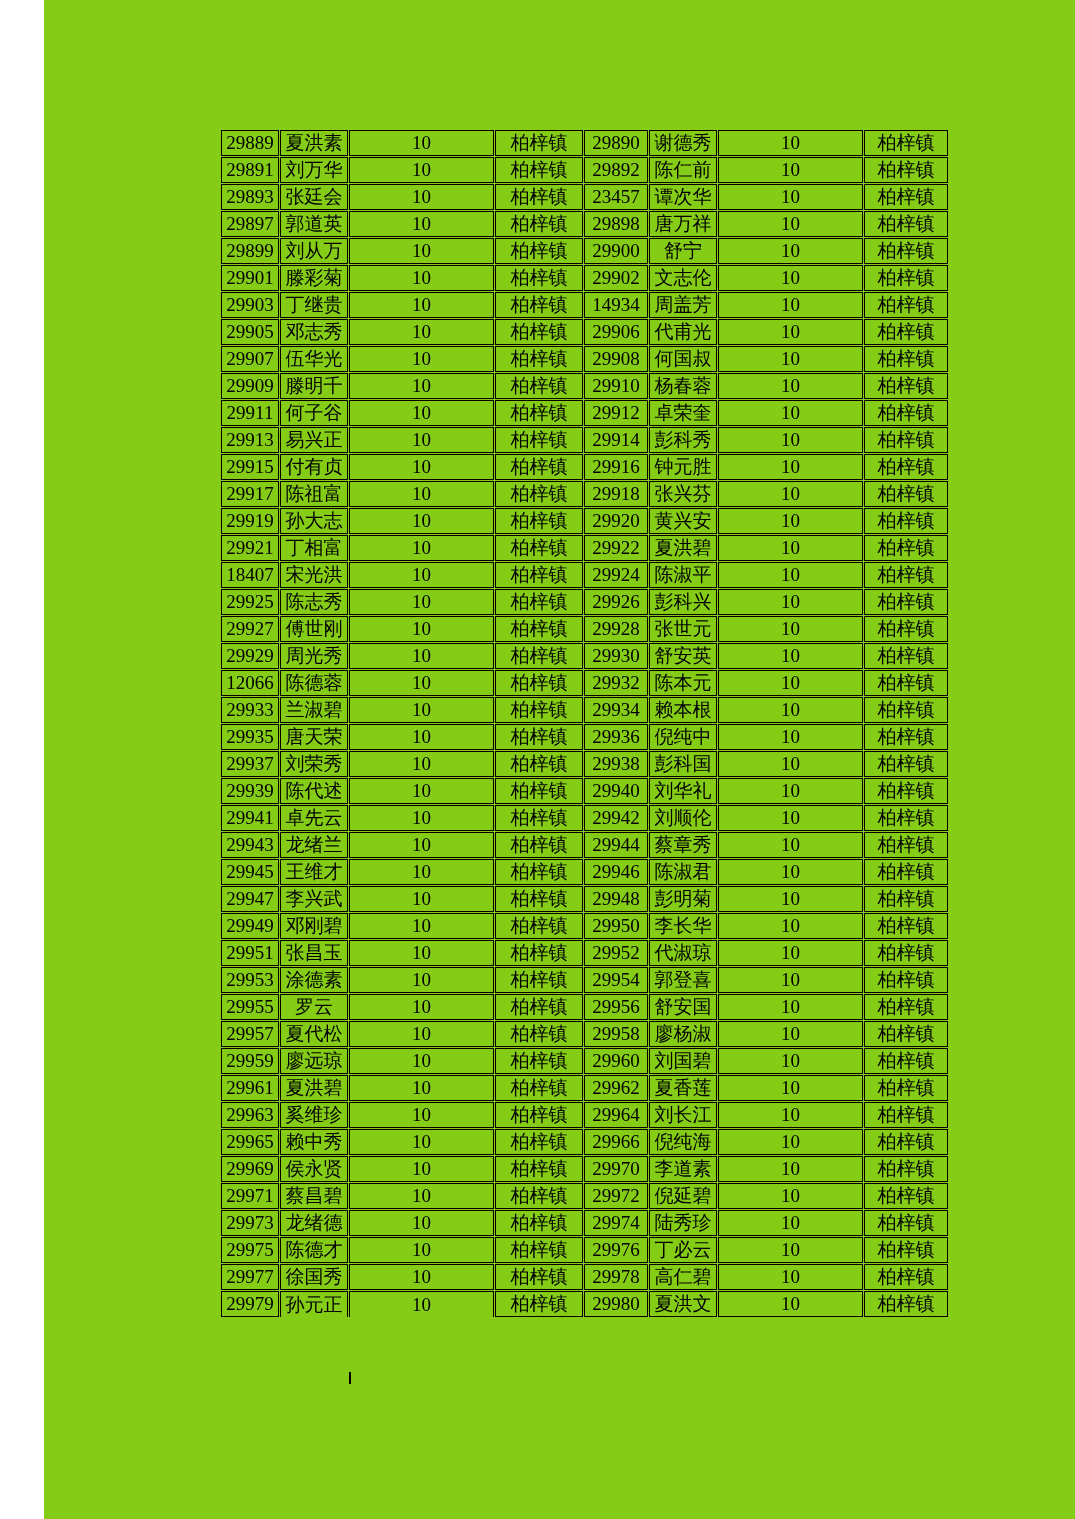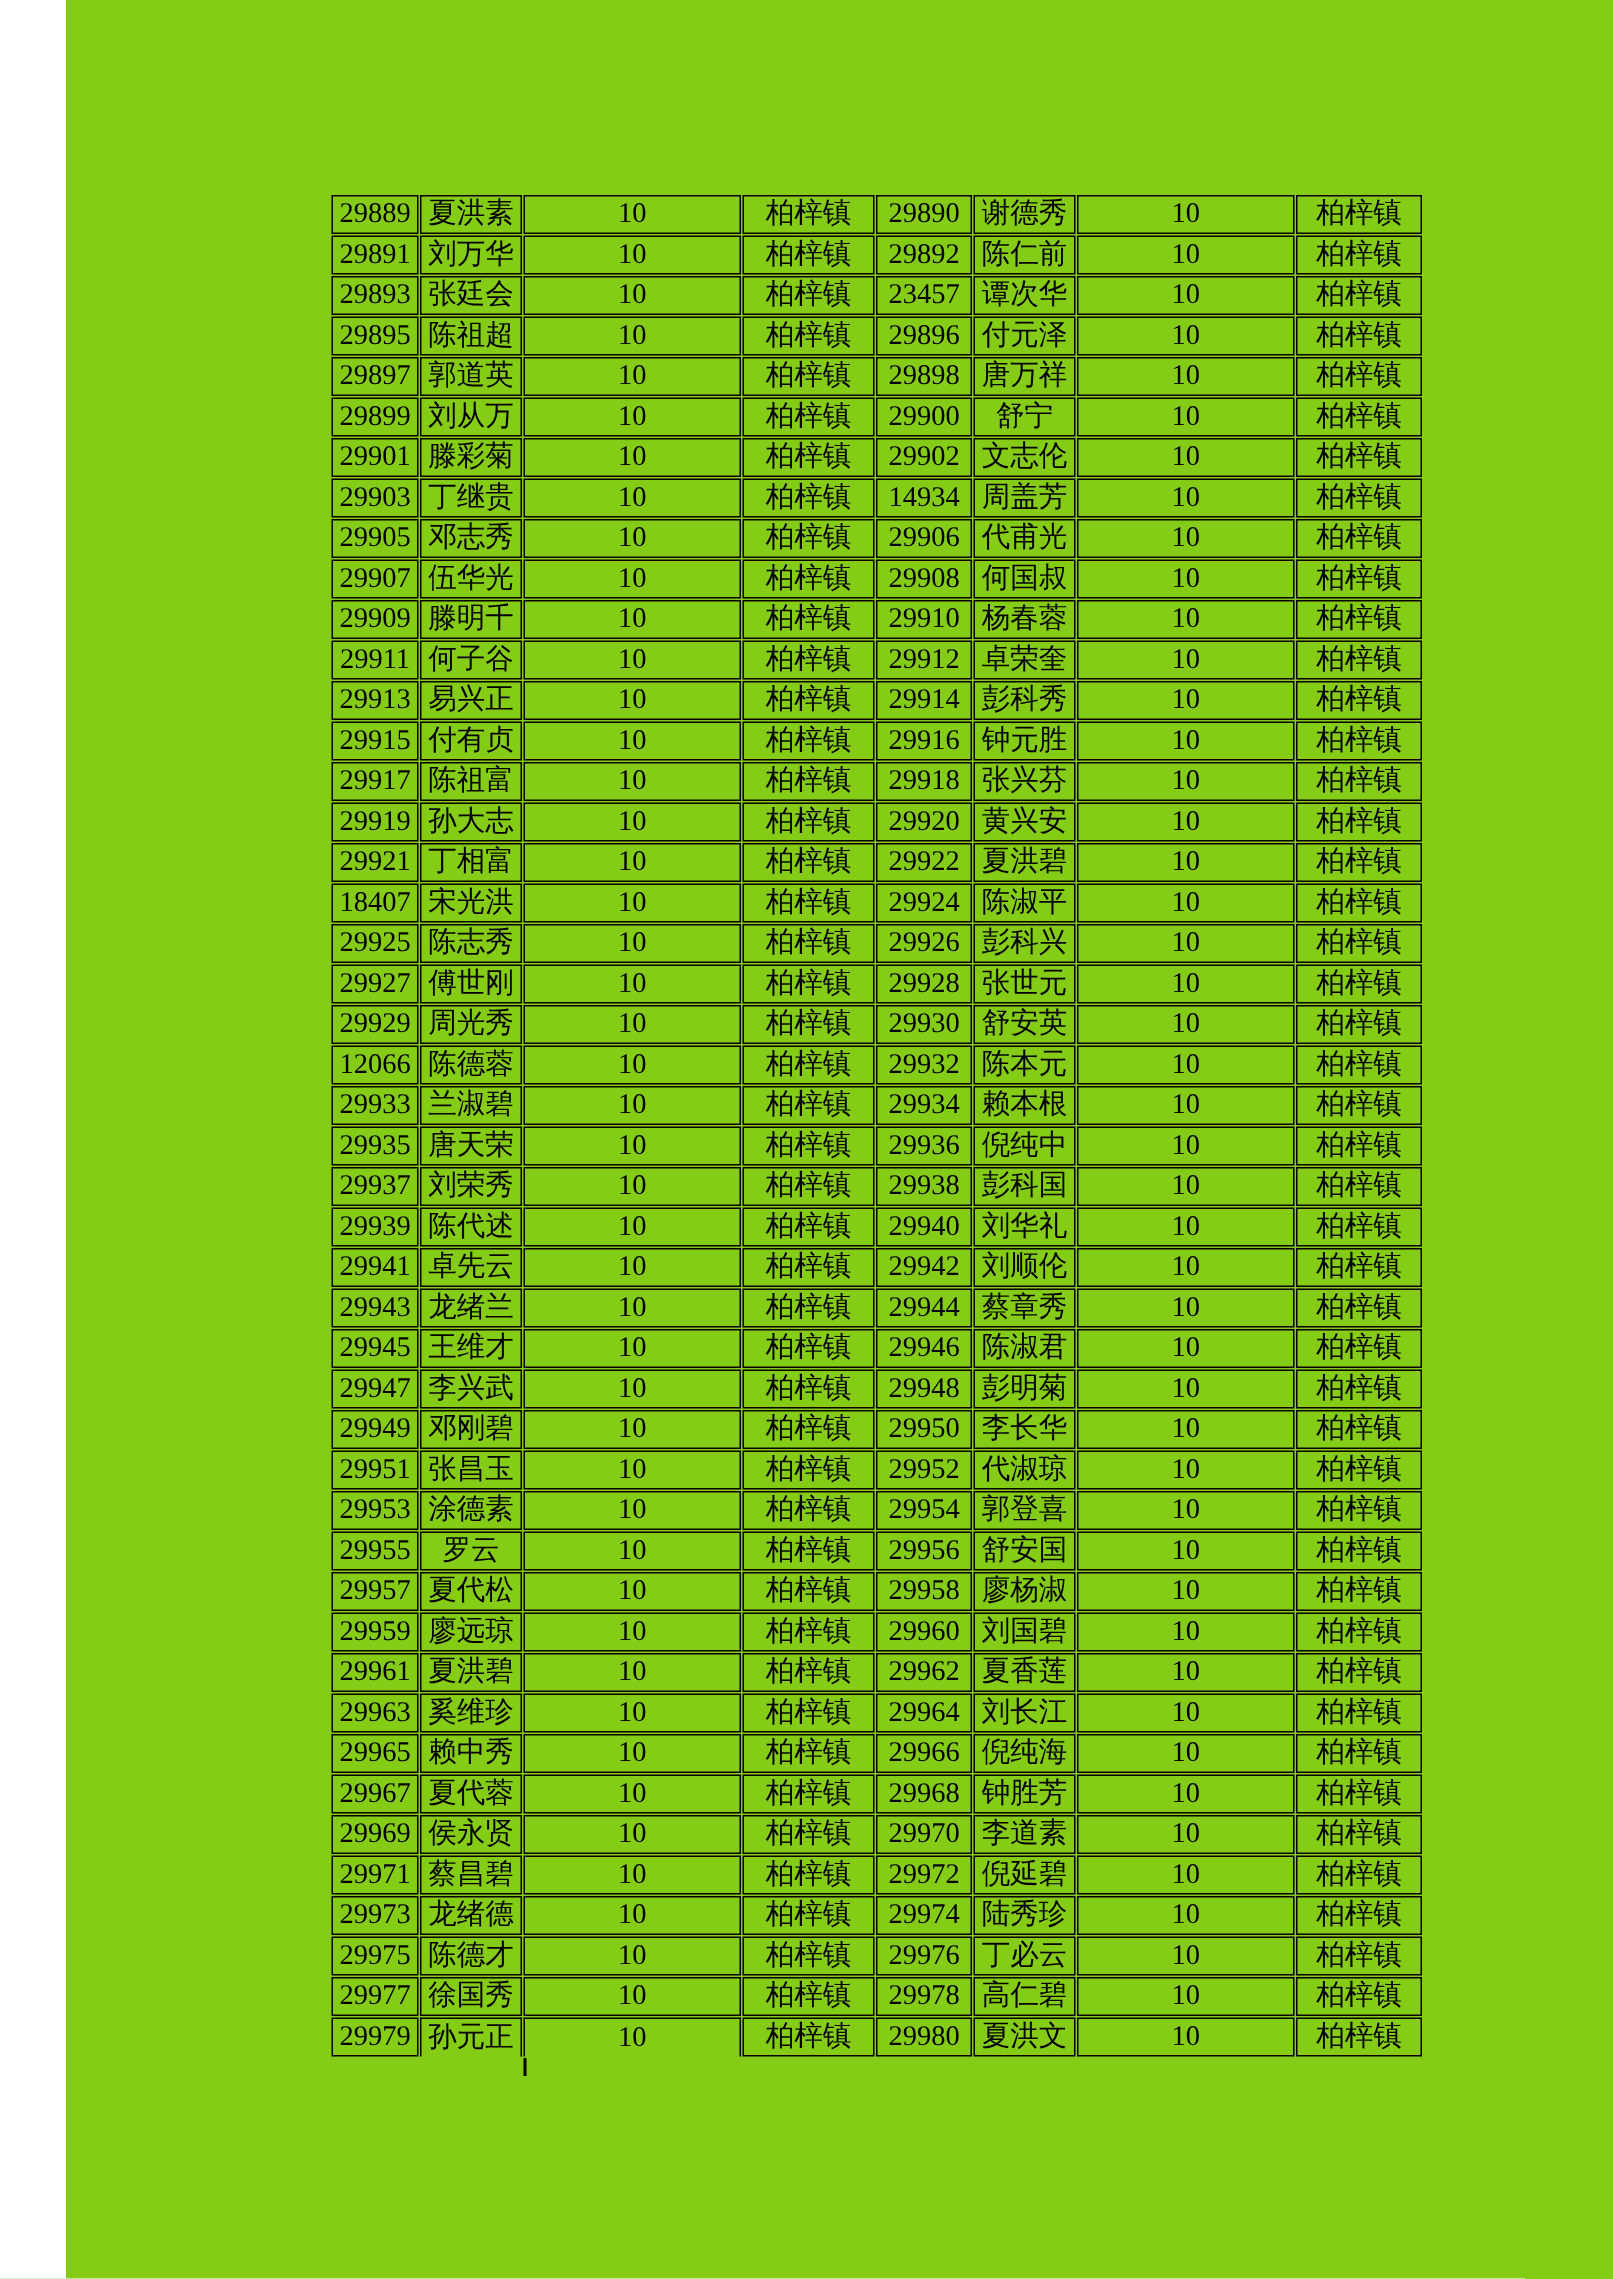--- a/index.html
+++ b/index.html
@@ -86,30 +86,20 @@
           <td>29893</td>
           <td>张廷会</td>
           <td>10</td>
           <td>柏梓镇</td>
           <td>23457</td>
           <td>谭次华</td>
           <td>10</td>
           <td>柏梓镇</td>
         </tr>
         <tr>
-          <td>29895</td>
-          <td>陈祖超</td>
-          <td>10</td>
-          <td>柏梓镇</td>
-          <td>29896</td>
-          <td>付元泽</td>
-          <td>10</td>
-          <td>柏梓镇</td>
-        </tr>
-        <tr>
           <td>29897</td>
           <td>郭道英</td>
           <td>10</td>
           <td>柏梓镇</td>
           <td>29898</td>
           <td>唐万祥</td>
           <td>10</td>
           <td>柏梓镇</td>
         </tr>
         <tr>
@@ -442,30 +432,20 @@
           <td>10</td>
           <td>柏梓镇</td>
         </tr>
         <tr>
           <td>29965</td>
           <td>赖中秀</td>
           <td>10</td>
           <td>柏梓镇</td>
           <td>29966</td>
           <td>倪纯海</td>
-          <td>10</td>
-          <td>柏梓镇</td>
-        </tr>
-        <tr>
-          <td>29967</td>
-          <td>夏代蓉</td>
-          <td>10</td>
-          <td>柏梓镇</td>
-          <td>29968</td>
-          <td>钟胜芳</td>
           <td>10</td>
           <td>柏梓镇</td>
         </tr>
         <tr>
           <td>29969</td>
           <td>侯永贤</td>
           <td>10</td>
           <td>柏梓镇</td>
           <td>29970</td>
           <td>李道素</td>

